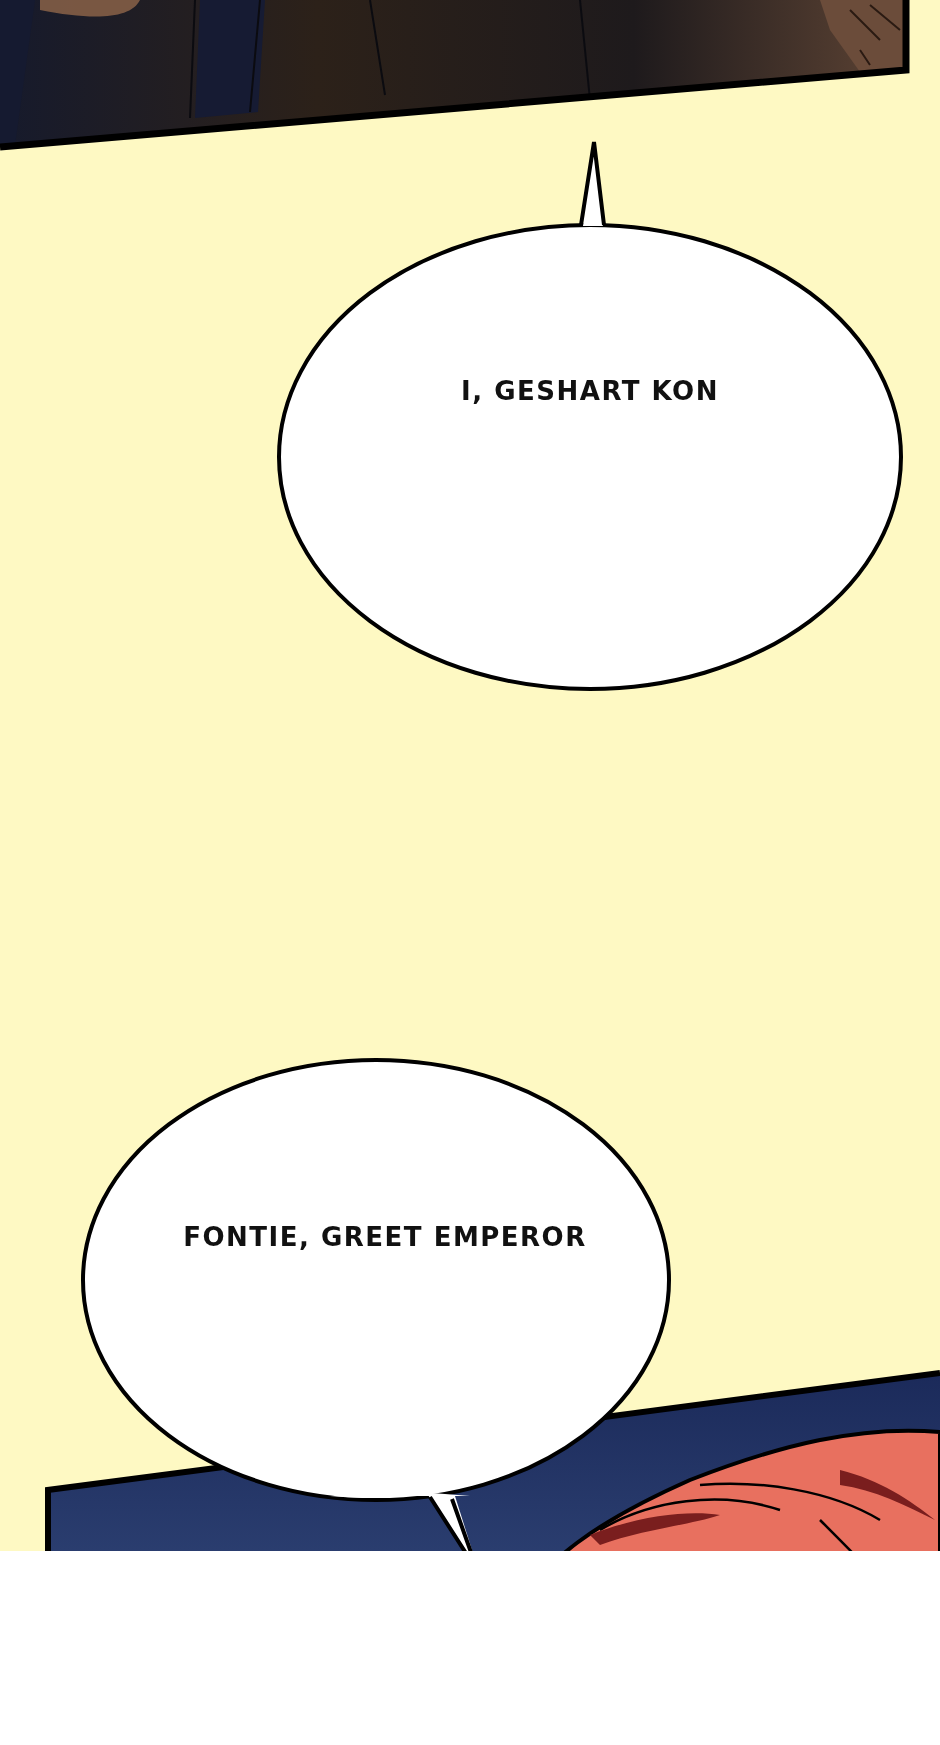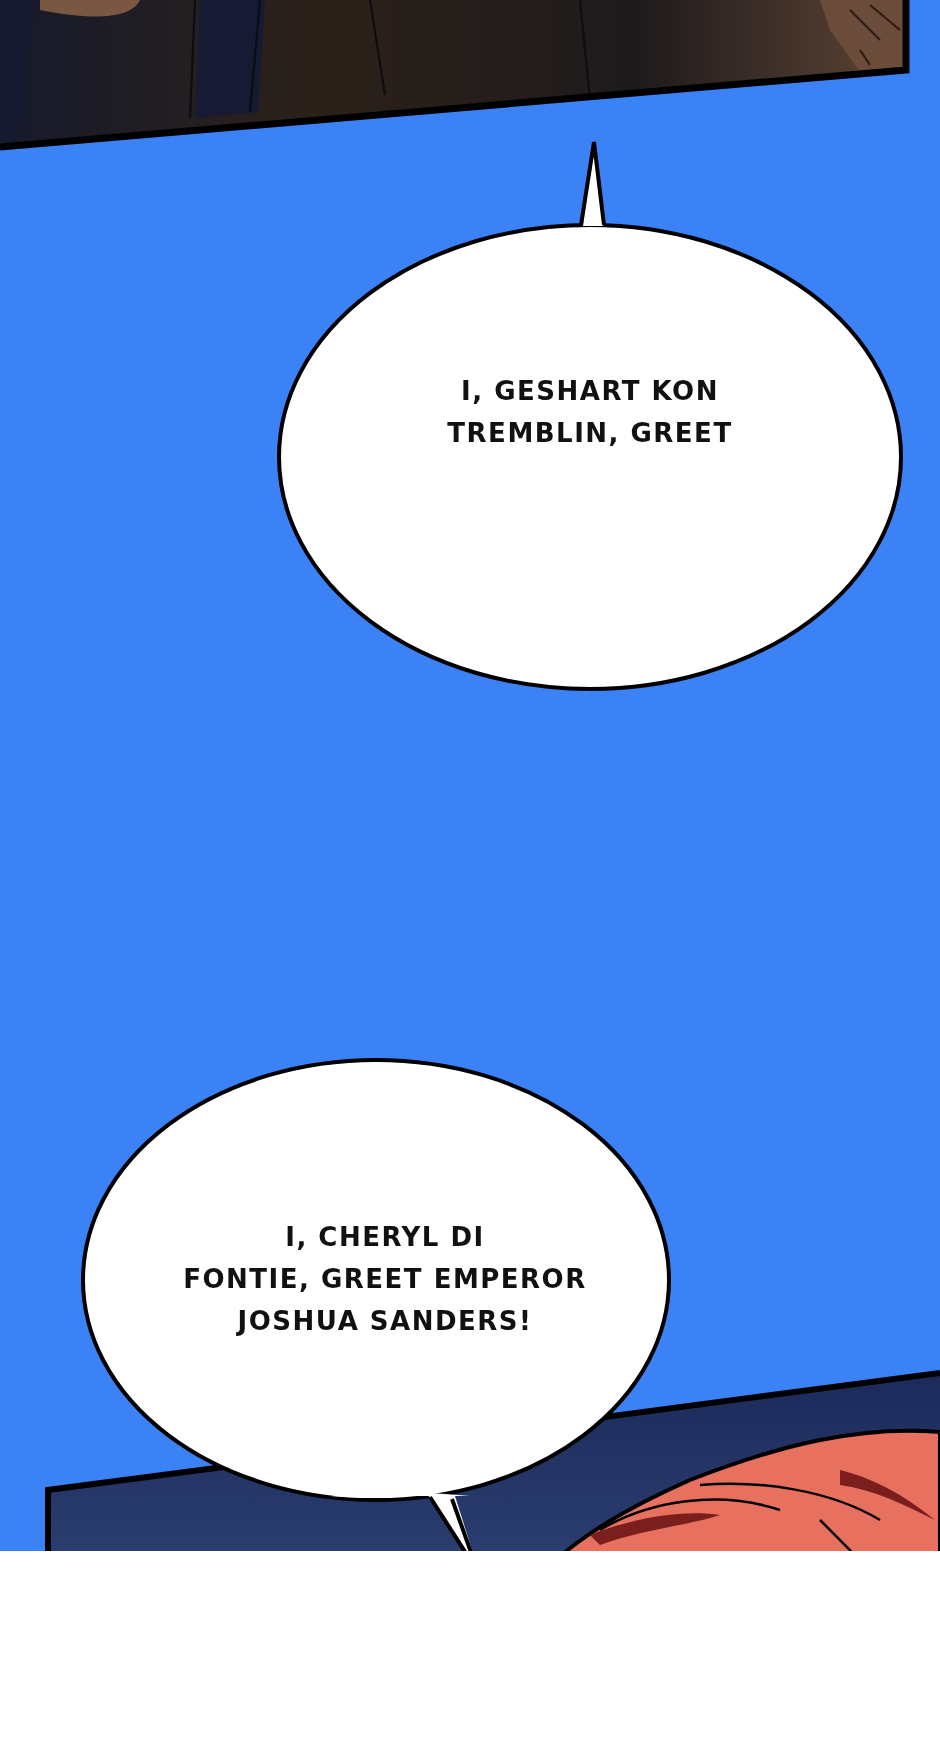--- a/index.html
+++ b/index.html
@@ -1,16 +1,16 @@
 <!DOCTYPE html>
 <html><head>
   <meta charset="utf-8">
   <style>
     html, body { margin: 0; padding: 0; background: #ffffff; }
-    .page { position: relative; width: 940px; height: 1551px; overflow: hidden; background: #3b82f6; }
+    .page { position: relative; width: 940px; height: 1551px; overflow: hidden; background: #fef9c3; }
     svg.art { position: absolute; left: 0; top: 0; width: 940px; height: 1745px; }
     .bubble-text {
       position: absolute;
       font-family: "DejaVu Sans", sans-serif;
       font-weight: bold;
       font-size: 26px;
       line-height: 42px;
       letter-spacing: 1.5px;
       color: #111111;
       text-align: center;
@@ -87,21 +87,18 @@
     <g>
       <ellipse cx="376" cy="1280" rx="293" ry="220" fill="#fff" stroke="#000" stroke-width="4"></ellipse>
       <polygon points="428,1495 478,1569 455,1496" fill="#fff"></polygon>
       <polyline points="430,1497 478,1572 452,1499" fill="none" stroke="#000" stroke-width="4" stroke-linejoin="miter"></polyline>
       <path d="M420,1492 Q376,1501 330,1496 L470,1496 Z" fill="#fff"></path>
     </g>
   </svg>
 
   <div id="bubble1-text" class="bubble-text">
     <span>I, GESHART KON</span>
-    <span>TREMBLIN, GREET</span>
   </div>
 
   <div id="bubble2-text" class="bubble-text">
-    <span>I, CHERYL DI</span>
     <span>FONTIE, GREET EMPEROR</span>
-    <span>JOSHUA SANDERS!</span>
   </div>
 </div>
 
 </body></html>

